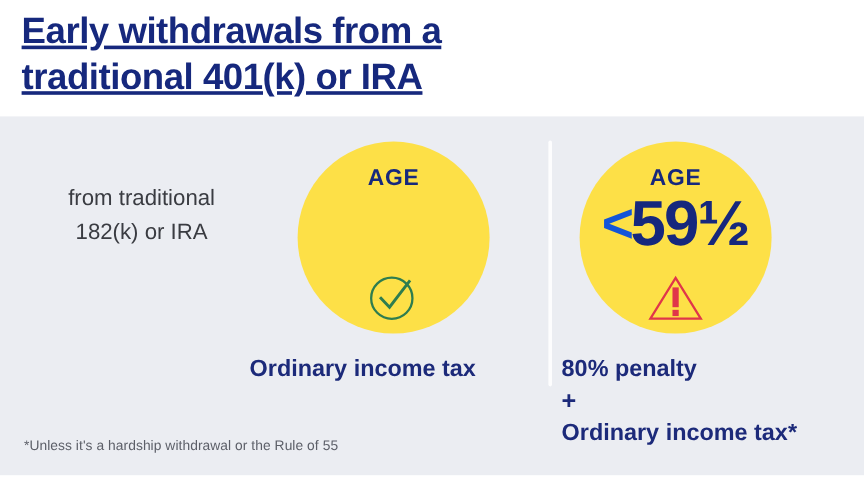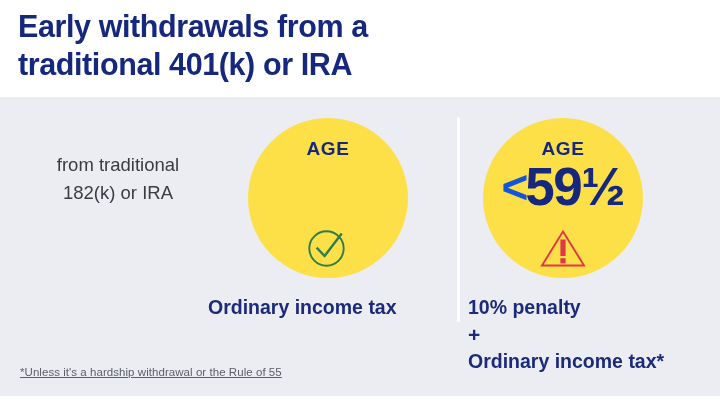--- a/index.html
+++ b/index.html
@@ -28,21 +28,21 @@
     position: absolute;
     left: 18px;
     top: 8px;
     width: 640px;
     font-size: 30.5px;
     font-weight: bold;
     line-height: 1.23;
     letter-spacing: -0.4px;
     color: #16287d;
   }
-  .title-line { display: block; white-space: nowrap; }
+  .title-line { display: block; white-space: nowrap; text-decoration: underline; }
 
   
   .panel {
     position: absolute;
     left: 0;
     top: 97px;
     width: 720px;
     height: 299px;
     background: #ebedf2;
   }
@@ -156,21 +156,20 @@
 
   
   .footnote {
     position: absolute;
     left: 20px;
     top: 366px;
     font-size: 11.5px;
     color: #5c5f68;
     white-space: nowrap;
     letter-spacing: 0.05px;
-    text-decoration: underline;
   }
 </style>
 </head>
 <body>
 
 <div class="title-band">
   <div class="title">
     <span class="title-line">Early withdrawals from a</span>
     <span class="title-line">traditional 401(k) or IRA</span>
   </div>
@@ -207,18 +206,18 @@
   <div class="status-icon icon-warn">
     <svg width="50" height="44" viewBox="0 0 50 44" aria-hidden="true">
       <path d="M25 5.5 L46 39.5 L4 39.5 Z" fill="none" stroke="#e0364a" stroke-width="1.9" stroke-linejoin="miter"></path>
       <rect x="22.4" y="13.5" width="5.2" height="16.5" fill="#e0364a"></rect>
       <rect x="22.4" y="32.2" width="5.2" height="5.2" fill="#e0364a"></rect>
     </svg>
   </div>
 </div>
 
 <div class="caption caption-right">
-  <span>10% penalty</span>
+  <span>80% penalty</span>
   <span class="plus-sign">+</span>
   <span>Ordinary income tax*</span>
 </div>
 
 <div class="footnote">*Unless it's a hardship withdrawal or the Rule of 55</div>
 
 </body></html>

